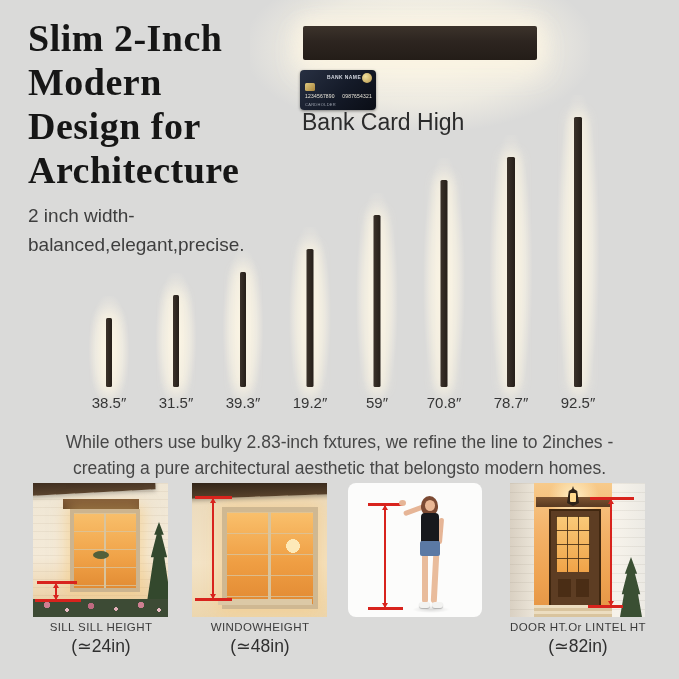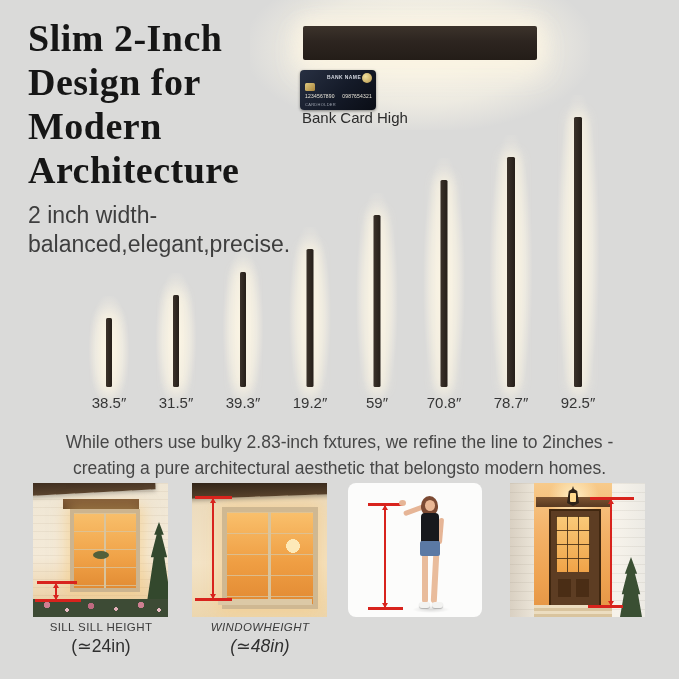--- a/index.html
+++ b/index.html
@@ -6,39 +6,39 @@
   .stage{
     position:relative;width:679px;height:679px;overflow:hidden;
     background:#dadad9;
     font-family:"Liberation Sans","DejaVu Sans",sans-serif;
     color:#333;
   }
   
   .heading{position:absolute;left:28px;top:16px;
     font-family:"Liberation Serif","DejaVu Serif",serif;font-weight:700;
     font-size:38px;line-height:44px;color:#161616;letter-spacing:.5px;}
-  .subtitle{position:absolute;left:28px;top:201px;font-size:23px;line-height:29px;color:#3e3e3e;}
+  .subtitle{position:absolute;left:28px;top:201px;font-size:19px;line-height:29px;color:#3e3e3e;}
   
   .glow-h{position:absolute;left:250px;top:-35px;width:340px;height:165px;
     background:radial-gradient(ellipse at center,rgba(253,248,233,.98) 0%,rgba(253,248,233,.55) 48%,rgba(253,248,233,0) 74%);}
   .fixture-h{position:absolute;left:303px;top:26px;width:234px;height:34px;
     background:linear-gradient(180deg,#3c332b 0%,#2d2520 45%,#241d18 100%);
     border-radius:2px;box-shadow:0 8px 26px 6px rgba(251,244,226,.9),0 -4px 18px 4px rgba(251,244,226,.7);}
   .card{position:absolute;left:300px;top:70px;width:76px;height:40px;border-radius:4px;
     background:linear-gradient(135deg,#283042 0%,#141a28 55%,#0a0d15 100%);
     box-shadow:0 1px 3px rgba(0,0,0,.45);}
   .card-bank{position:absolute;top:4px;left:27px;font-size:5px;font-weight:bold;color:#d3d7e0;letter-spacing:.4px;}
   .card-coin{position:absolute;top:3px;right:4px;width:10px;height:10px;border-radius:50%;
     background:radial-gradient(circle at 35% 35%,#efdf9d,#b8964a);}
   .card-chip{position:absolute;top:13px;left:5px;width:10px;height:8px;border-radius:1.5px;
     background:linear-gradient(135deg,#e0ca80,#a8843c);}
   .card-number{position:absolute;top:23px;left:5px;right:4px;display:flex;justify-content:space-between;
     font-size:5px;color:#ece8dc;letter-spacing:.2px;}
   .card-holder{position:absolute;bottom:3px;left:5px;font-size:4px;color:#9aa0ac;letter-spacing:.3px;}
-  .ref-label{position:absolute;left:302px;top:109px;font-size:15px;color:#2b2b2b;}
+  .ref-label{position:absolute;left:302px;top:109px;font-size:23px;color:#2b2b2b;}
   
   .bar-group{position:absolute;bottom:292px;width:0;}
   .bar-glow{position:absolute;bottom:-18px;left:0;transform:translateX(-50%);
     background:radial-gradient(ellipse at center,rgba(253,247,231,.97) 0%,rgba(253,247,231,.5) 48%,rgba(253,247,231,0) 74%);}
   .bar{position:absolute;bottom:0;left:0;transform:translateX(-50%);
     background:linear-gradient(90deg,#3b322a,#261f19);border-radius:1.5px;
     box-shadow:0 0 13px 4px rgba(251,244,226,.85);}
   .bar-label{position:absolute;top:7px;left:0;transform:translateX(-50%);
     font-size:15px;color:#363636;white-space:nowrap;}
   
@@ -142,22 +142,22 @@
   .cap-title{font-size:11.5px;letter-spacing:.4px;color:#3b3b3b;}
   .cap-value{font-size:17.5px;color:#2f2f2f;margin-top:3px;}
 </style>
 </head>
 <body>
 
 <div class="stage">
 
   <div class="heading">
     <div>Slim 2-Inch</div>
+    <div>Modern</div>
     <div>Design for</div>
-    <div>Modern</div>
     <div>Architecture</div>
   </div>
   <div class="subtitle">
     <div>2 inch width-</div>
     <div>balanced,elegant,precise.</div>
   </div>
 
   <div class="glow-h"></div>
   <div class="fixture-h"></div>
   <div class="card">
@@ -274,18 +274,22 @@
     <div class="p4-tree"></div>
     <div class="p4-mt red"></div>
     <div class="p4-mb red"></div>
     <div class="p4-mv red mv"></div>
   </div>
 
   <div class="cap" style="left:13px;">
     <div class="cap-title">SILL SILL HEIGHT</div>
     <div class="cap-value">(≃24in)</div>
   </div>
-  <div class="cap" style="left:172px;font-style:italic;">
+  <div class="cap" style="left:172px;">
     <div class="cap-title">WINDOWHEIGHT</div>
     <div class="cap-value">(≃48in)</div>
   </div>
+  <div class="cap" style="left:490px;">
+    <div class="cap-title">DOOR HT.Or LINTEL HT</div>
+    <div class="cap-value">(≃82in)</div>
+  </div>
 
 </div>
 
 </body></html>

